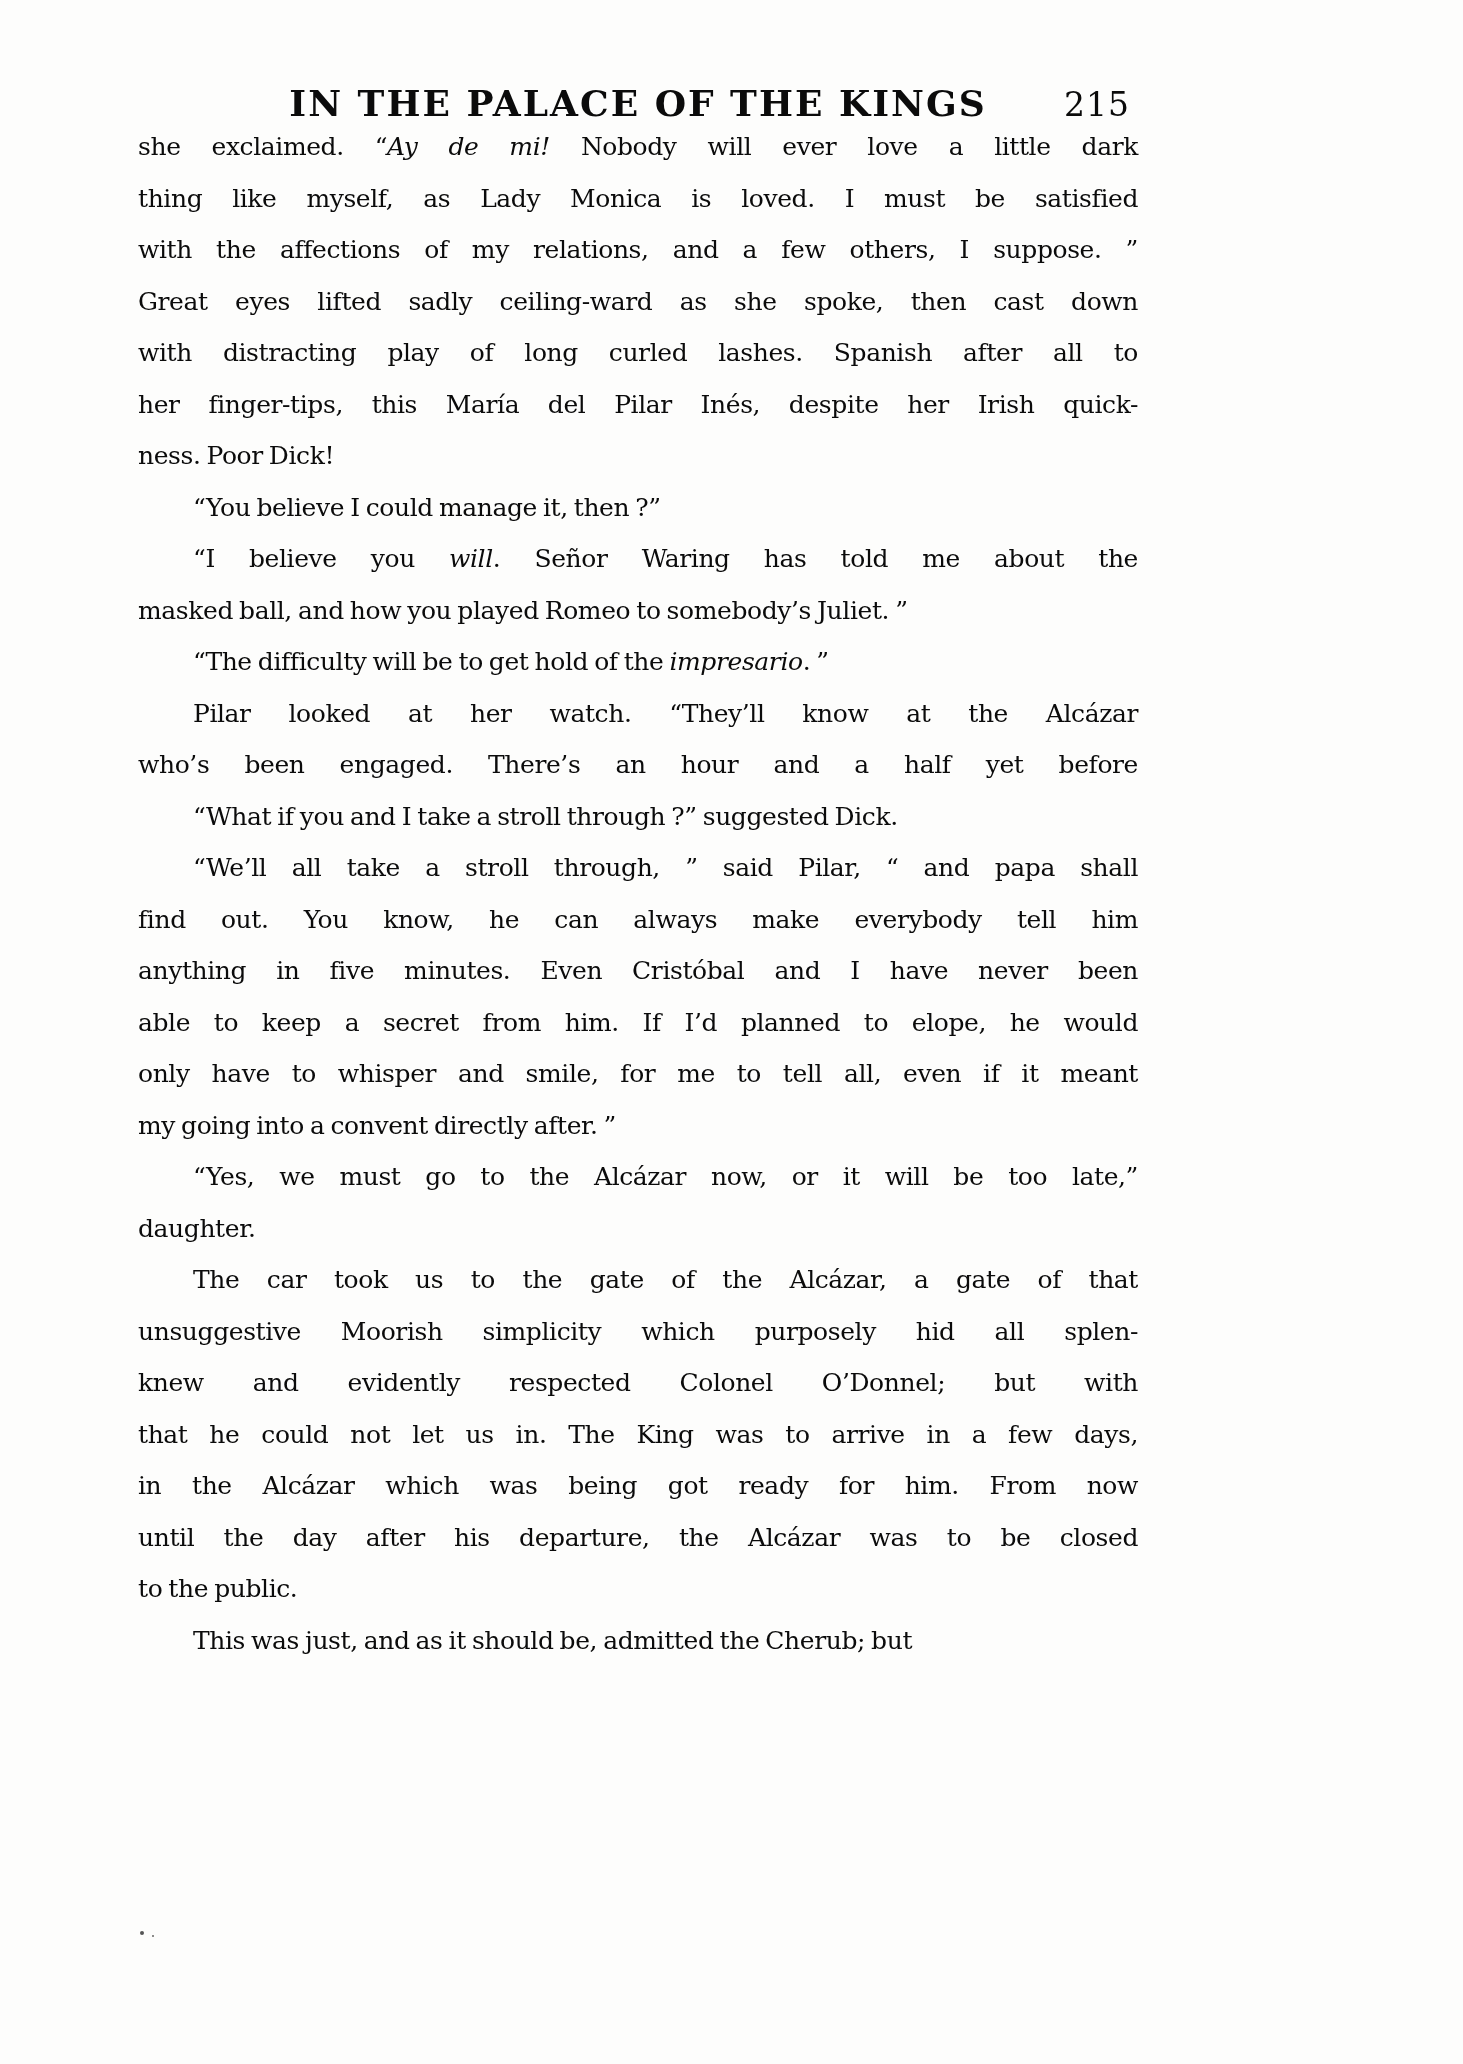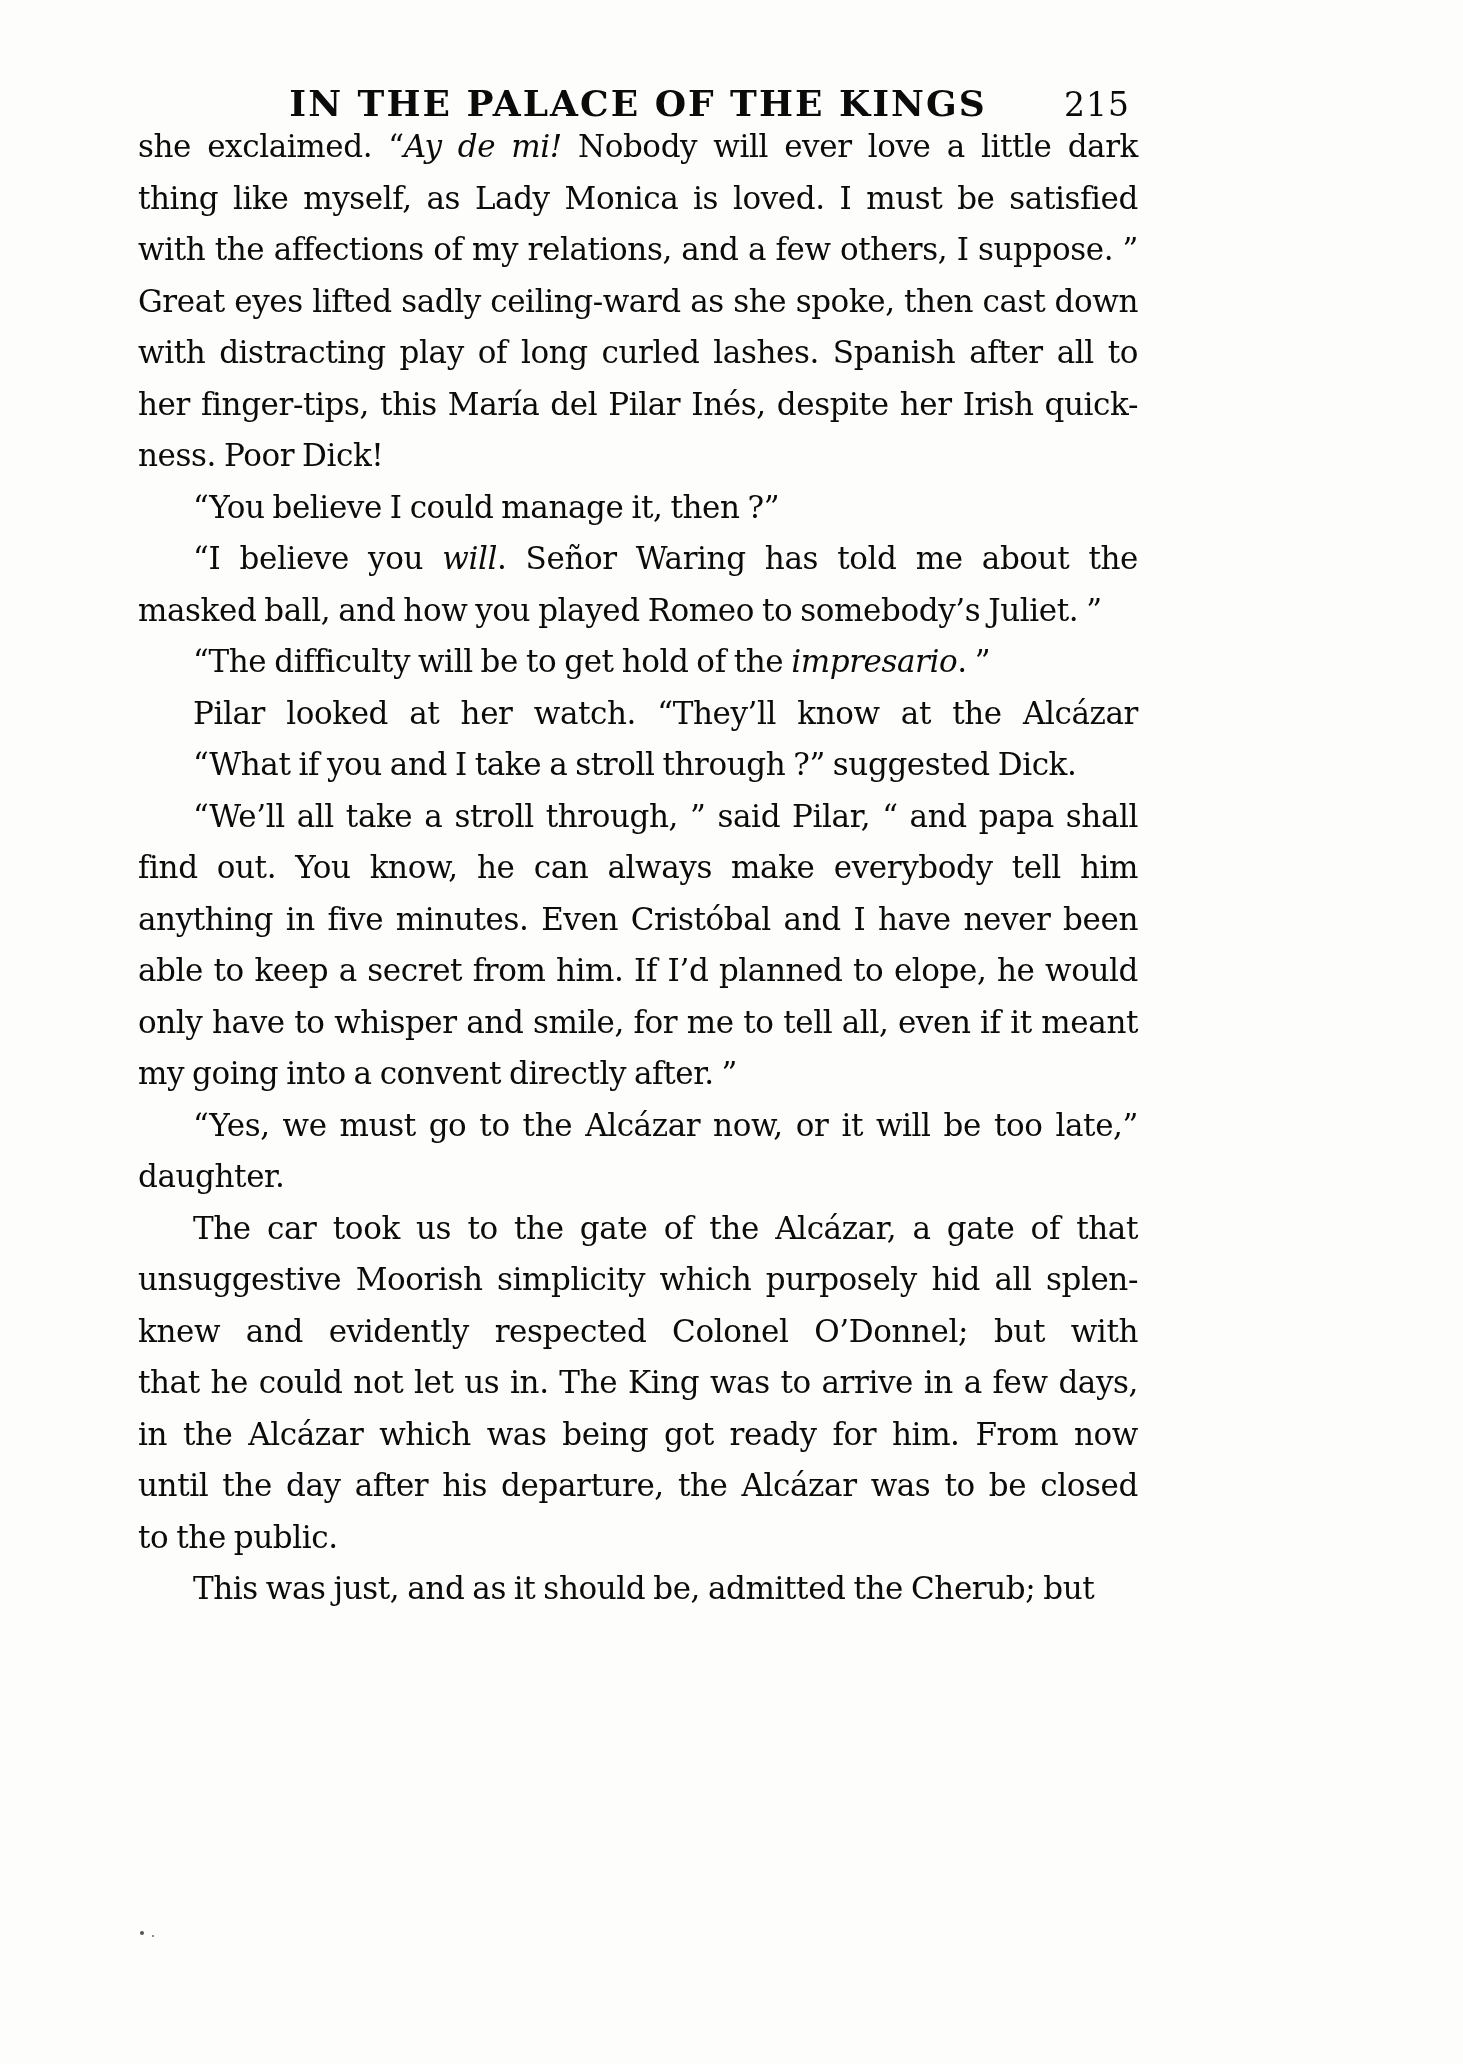--- a/index.html
+++ b/index.html
@@ -39,21 +39,21 @@
   }
   .text-block {
     position: absolute;
     left: 138px;
     top: 121px;
     width: 1000px;
   }
   .line {
     line-height: 51.5px;
     height: 51.5px;
-    font-size: 31px;
+    font-size: 25px;
     letter-spacing: -0.4px;
     word-spacing: -1.5px;
     text-align: left;
     white-space: normal;
     overflow: visible;
   }
   .line.just {
     text-align: justify;
     text-align-last: justify;
   }
@@ -89,20 +89,21 @@
       <div class="line just"><span>with the affections of my relations, and a few others, I suppose. ”</span></div>
       <div class="line just"><span>Great eyes lifted sadly ceiling-ward as she spoke, then cast down</span></div>
       <div class="line just"><span>with distracting play of long curled lashes. Spanish after all to</span></div>
       <div class="line just"><span>her finger-tips, this María del Pilar Inés, despite her Irish quick-</span></div>
       <div class="line"><span>ness. Poor Dick!</span></div>
       <div class="line ind"><span>“You believe I could manage it, then ?”</span></div>
       <div class="line just ind"><span>“I believe you </span><span class="it">will</span><span>. Señor Waring has told me about the</span></div>
       <div class="line"><span>masked ball, and how you played Romeo to somebody’s Juliet. ”</span></div>
       <div class="line ind"><span>“The difficulty will be to get hold of the </span><span class="it">impresario</span><span>. ”</span></div>
       <div class="line just ind"><span>Pilar looked at her watch. “They’ll know at the Alcázar</span></div>
+      <div class="line just"><span>who’s been engaged. There’s an hour and a half yet before</span></div>
       <div class="line ind"><span>“What if you and I take a stroll through ?” suggested Dick.</span></div>
       <div class="line just ind"><span>“We’ll all take a stroll through, ” said Pilar, “ and papa shall</span></div>
       <div class="line just"><span>find out. You know, he can always make everybody tell him</span></div>
       <div class="line just"><span>anything in five minutes. Even Cristóbal and I have never been</span></div>
       <div class="line just"><span>able to keep a secret from him. If I’d planned to elope, he would</span></div>
       <div class="line just"><span>only have to whisper and smile, for me to tell all, even if it meant</span></div>
       <div class="line"><span>my going into a convent directly after. ”</span></div>
       <div class="line just ind"><span>“Yes, we must go to the Alcázar now, or it will be too late,”</span></div>
       <div class="line"><span>daughter.</span></div>
       <div class="line just ind"><span>The car took us to the gate of the Alcázar, a gate of that</span></div>

